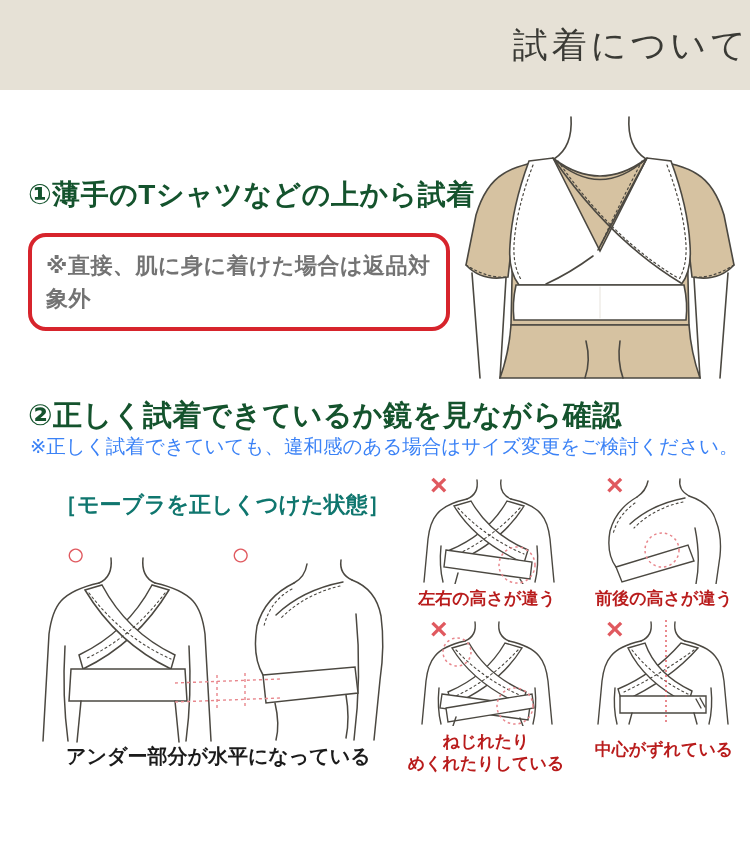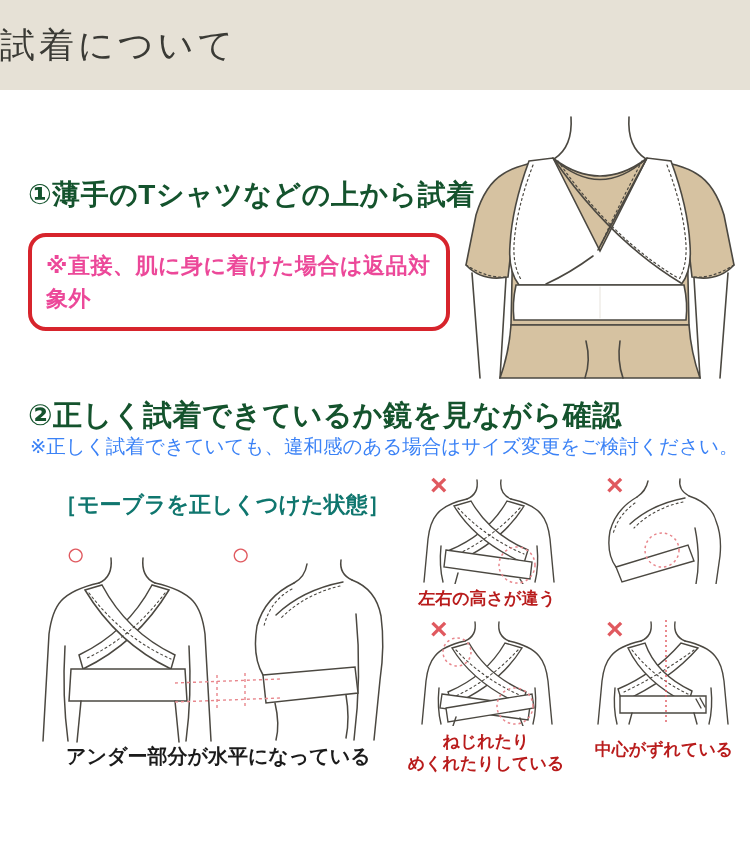--- a/index.html
+++ b/index.html
@@ -1,26 +1,26 @@
 <!DOCTYPE html>
 <html><head>
 <meta charset="utf-8">
 <style>
   html,body{margin:0;padding:0;background:#fff;}
   .page{position:relative;width:750px;height:858px;background:#ffffff;overflow:hidden;
         font-family:"Liberation Sans","DejaVu Sans",sans-serif;}
   .header-band{position:absolute;left:0;top:0;width:750px;height:90px;background:#e6e1d6;
-        display:flex;align-items:center;justify-content:flex-start;}
+        display:flex;align-items:center;justify-content:flex-end;}
   .page-title{font-size:35px;font-weight:400;letter-spacing:4px;color:#3a3a35;}
   .sec-heading{position:absolute;left:28px;font-size:28px;font-weight:700;color:#14532d;letter-spacing:.5px;}
   #h1{top:176px;}
   #h2{top:396px;font-size:29px;}
   .warning-box{position:absolute;left:28px;top:233px;width:392px;height:66px;
         border:4px solid #d7242c;border-radius:18px;padding:12px 8px 12px 14px;background:#fff;}
-  .warning-line{display:block;color:#ec4899;font-size:22px;font-weight:700;line-height:33px;letter-spacing:.5px;}
+  .warning-line{display:block;color:#737373;font-size:22px;font-weight:700;line-height:33px;letter-spacing:.5px;}
   .warning-line.l2{margin-left:22px;}
   .sec-note{position:absolute;left:30px;top:433px;font-size:19.5px;color:#3b82f6;letter-spacing:0px;}
   .bracket-label{position:absolute;left:55px;top:490px;font-size:22px;font-weight:700;color:#0f766e;}
   .main-caption{position:absolute;left:66px;top:743px;font-size:20px;font-weight:700;color:#1b1b1b;}
   .illu{position:absolute;}
   #illu-main{left:450px;top:115px;}
   #illu-correct{left:25px;top:528px;}
   .ok-mark{position:absolute;font-size:32px;line-height:1;color:#e0595f;font-weight:400;}
   .cell{position:absolute;}
   .x-mark{position:absolute;top:0px;font-size:30px;line-height:1;color:#e0595f;font-weight:600;}
@@ -171,20 +171,21 @@
         <path d="M49,21 Q28,33 22,55 Q18,77 28,91"></path>
         <path d="M97,22 Q64,28 42,48"></path>
         <g stroke-dasharray="2 3" stroke-width="1.1">
             <path d="M47,27 Q30,39 25,58"></path>
             <path d="M95,26 Q66,32 46,52"></path>
           </g>
         <path d="M28,91 L100,69 L106,85 L34,106 Z" fill="#ffffff"></path>
       </g>
       <circle cx="74" cy="74" r="17" stroke="#e8868c" stroke-width="1.5" stroke-dasharray="2.5 3" fill="none"></circle>
     </svg>
+    <div class="grid-caption">前後の高さが違う</div>
   </div>
 
   <div class="cell" id="cell3">
     <span class="x-mark">×</span>
     <svg width="150" height="108" viewBox="0 0 150 108">
       <g stroke="#4b4841" stroke-width="1.4" fill="none" stroke-linecap="round">
         <path d="M63,4 Q65,18 53,23"></path>
           <path d="M87,4 Q85,18 97,23"></path>
         <path d="M53,23 Q31,28 23,38 Q16,46 14,63 L10,106"></path>
           <path d="M27,70 Q25,90 29,106"></path>

